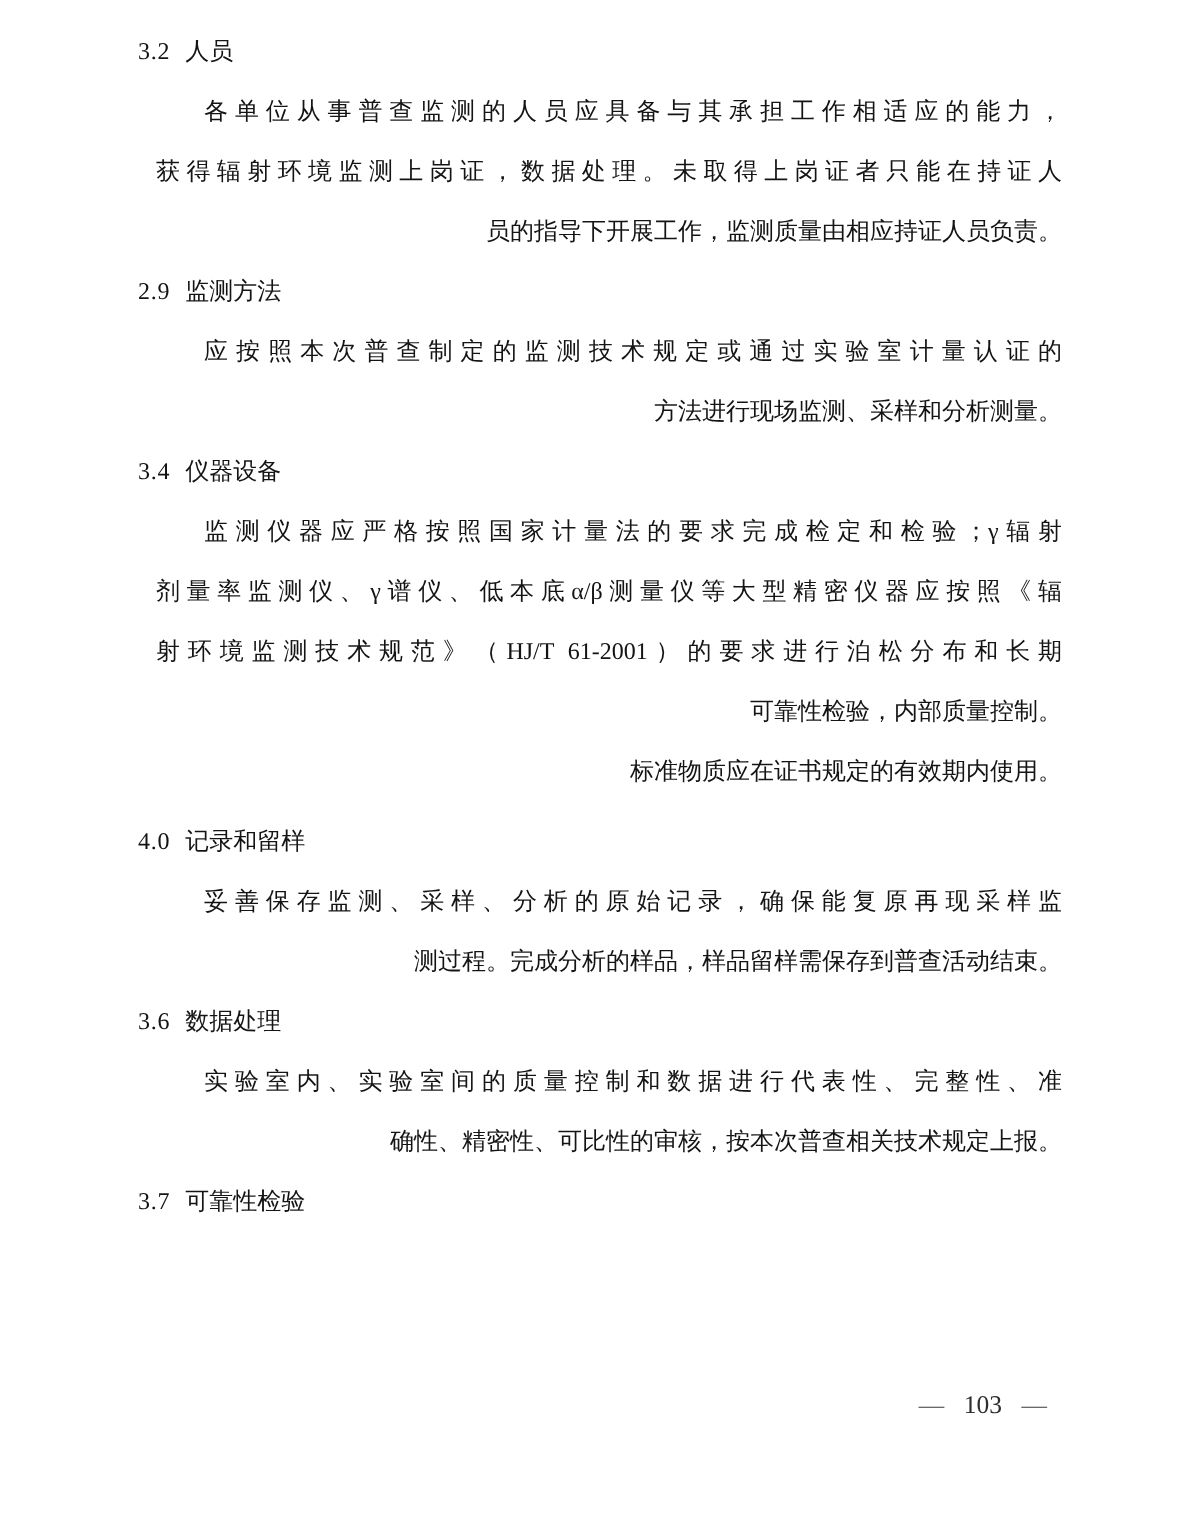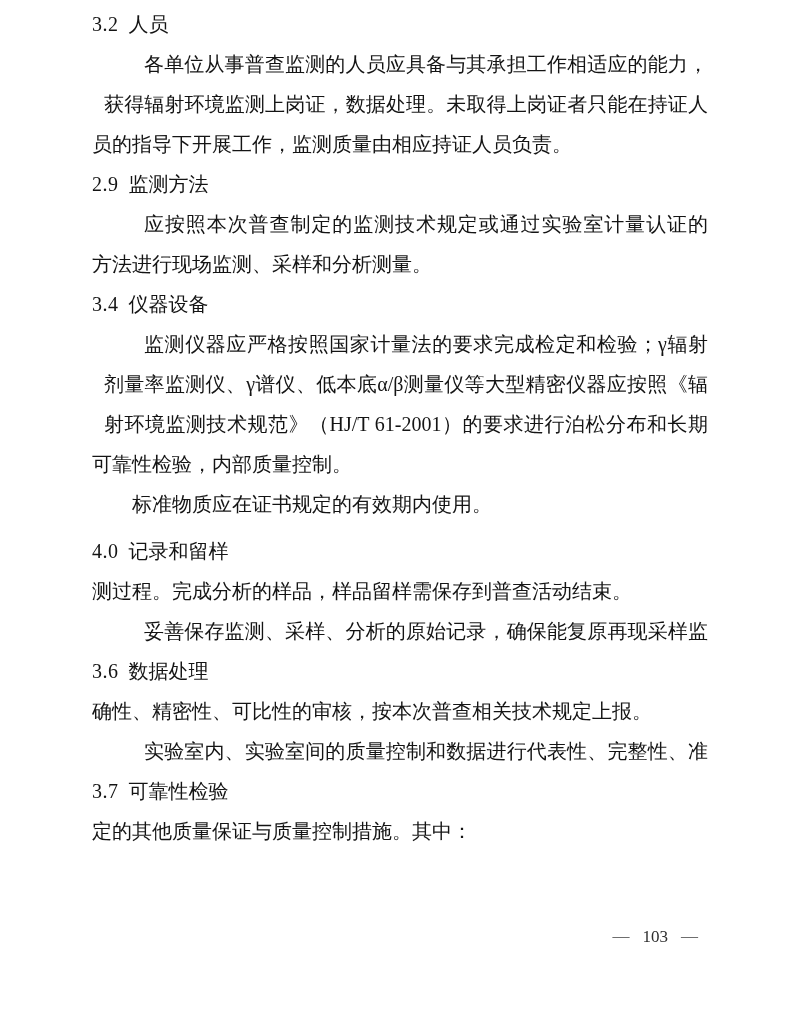--- a/index.html
+++ b/index.html
@@ -12,35 +12,35 @@
     width: 800px;
     height: 1021px;
     background: #ffffff;
     overflow: hidden;
     font-family: "Liberation Serif", "DejaVu Serif", serif;
     color: #141414;
   }
   .doc {
     position: absolute;
     left: 92px;
-    top: 4px;
+    top: 15px;
     width: 616px;
-    font-size: 20px;
+    font-size: 16px;
     line-height: 40px;
   }
   .heading {
     text-align: left;
     white-space: nowrap;
   }
   .heading .num {
     letter-spacing: 0.5px;
     margin-right: 10px;
   }
   .line {
-    text-align: left;
+    text-align: right;
   }
   .line.fill {
     text-align: justify;
     text-align-last: justify;
     margin-left: 12px;
   }
   .line.first {
     text-indent: 2em;
   }
   .gap-before {
@@ -75,27 +75,26 @@
       <div class="heading"><span class="num">2.9</span><span>监测方法</span></div>
       <div class="line first fill">应按照本次普查制定的监测技术规定或通过实验室计量认证的</div>
       <div class="line">方法进行现场监测、采样和分析测量。</div>
       <div class="heading"><span class="num">3.4</span><span>仪器设备</span></div>
       <div class="line first fill">监测仪器应严格按照国家计量法的要求完成检定和检验；γ辐射</div>
       <div class="line fill">剂量率监测仪、γ谱仪、低本底α/β测量仪等大型精密仪器应按照《辐</div>
       <div class="line fill">射环境监测技术规范》（HJ/T 61-2001）的要求进行泊松分布和长期</div>
       <div class="line">可靠性检验，内部质量控制。</div>
       <div class="line first">标准物质应在证书规定的有效期内使用。</div>
       <div class="heading gap-before"><span class="num">4.0</span><span>记录和留样</span></div>
+      <div class="line first fill">妥善保存监测、采样、分析的原始记录，确保能复原再现采样监</div>
       <div class="line">测过程。完成分析的样品，样品留样需保存到普查活动结束。</div>
-      <div class="line first fill">妥善保存监测、采样、分析的原始记录，确保能复原再现采样监</div>
       <div class="heading"><span class="num">3.6</span><span>数据处理</span></div>
+      <div class="line first fill">实验室内、实验室间的质量控制和数据进行代表性、完整性、准</div>
       <div class="line">确性、精密性、可比性的审核，按本次普查相关技术规定上报。</div>
-      <div class="line first fill">实验室内、实验室间的质量控制和数据进行代表性、完整性、准</div>
       <div class="heading"><span class="num">3.7</span><span>可靠性检验</span></div>
-      <div class="line">定的其他质量保证与质量控制措施。其中：</div>
     </main>
 
   <div class="footer">
     <span class="dash">—</span>
     <span class="pagenum">103</span>
     <span class="dash">—</span>
   </div>
 
 </div>
 

